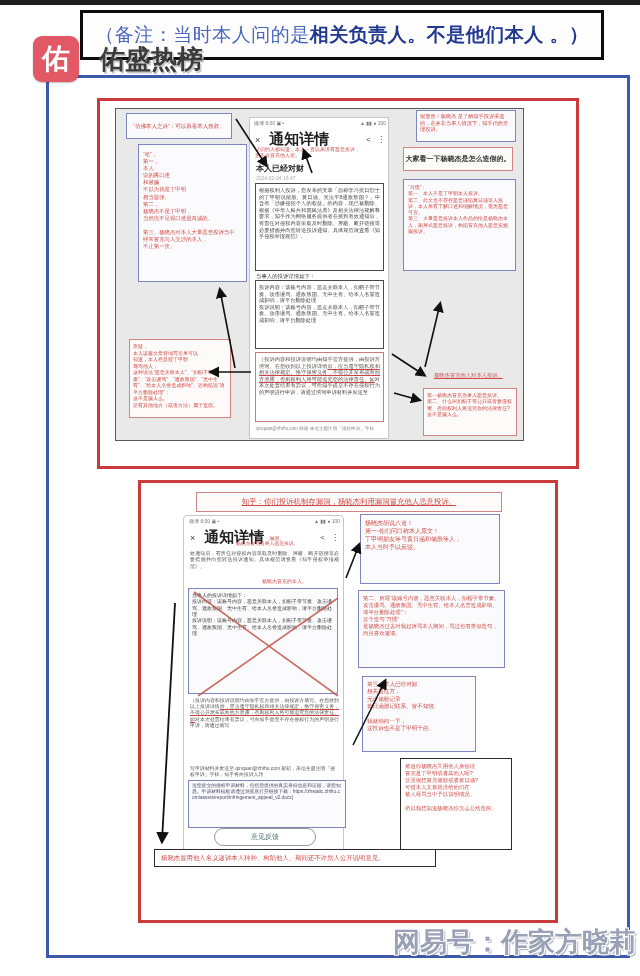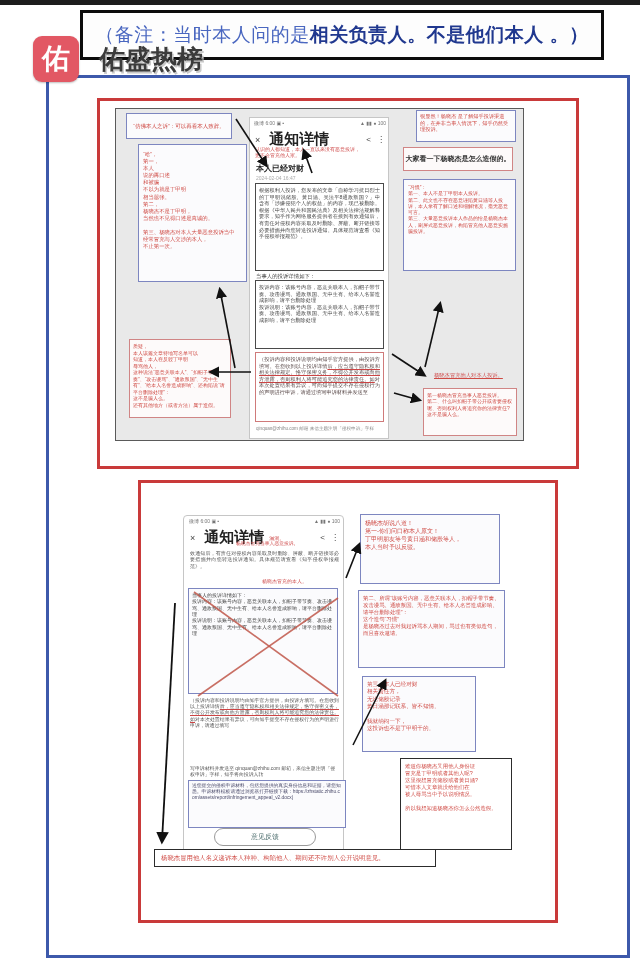--- a/index.html
+++ b/index.html
@@ -133,20 +133,21 @@
         <line x1="135" y1="263" x2="95" y2="263" stroke="#111" stroke-width="1.6" marker-end="url(#ah1)"></line>
         <line x1="309" y1="258" x2="324" y2="195" stroke="#111" stroke-width="1.6" marker-end="url(#ah1)"></line>
         <line x1="276" y1="245" x2="308" y2="266" stroke="#111" stroke-width="1.6" marker-end="url(#ah1)"></line>
         <line x1="278" y1="284" x2="303" y2="291" stroke="#111" stroke-width="1.6" marker-end="url(#ah1)"></line>
       </svg>
     </div>
   </div>
 
   <div id="panel2" class="abs red-panel">
 
+    <div class="abs red-box ann" style="left:55px;top:9px;width:306px;height:20px;display:flex;align-items:center;justify-content:center;font-size:7.4px;text-decoration:underline;text-decoration-color:#cf4a44;">知乎：你们投诉机制存漏洞，杨晓杰利用漏洞冒充他人恶意投诉。</div>
 
     <div class="abs phone" style="left:42px;top:32px;width:161px;height:344px;border-radius:4px;">
       <div class="abs statusbar" style="left:5px;top:2px;width:151px;">
         <span>微博 6:00 ▣ ▪</span>
         <span>▲ ▮▮ ● 100</span>
       </div>
       <div class="abs navrow" style="left:6px;top:12px;width:149px;">
         <span class="nav-close">×</span>
         <span class="nav-title">通知详情</span>
         <span class="tinyred" style="font-size:5px;margin-left:5px;">漏洞。</span>
@@ -199,14 +200,15 @@
         <marker id="ah2" markerWidth="7" markerHeight="7" refX="5" refY="3.5" orient="auto">
           <path d="M0,0 L7,3.5 L0,7 Z" fill="#111"></path>
         </marker>
       </defs>
       <line x1="34" y1="120" x2="21" y2="358" stroke="#111" stroke-width="1.8" marker-end="url(#ah2)"></line>
       <line x1="205" y1="95" x2="218" y2="62" stroke="#111" stroke-width="1.6" marker-end="url(#ah2)"></line>
       <line x1="212" y1="262" x2="244" y2="198" stroke="#111" stroke-width="1.6" marker-end="url(#ah2)"></line>
     </svg>
   </div>
 
+  <div class="abs watermark">网易号：作家方晓莉</div>
 
 </div>
 
 </body></html>

